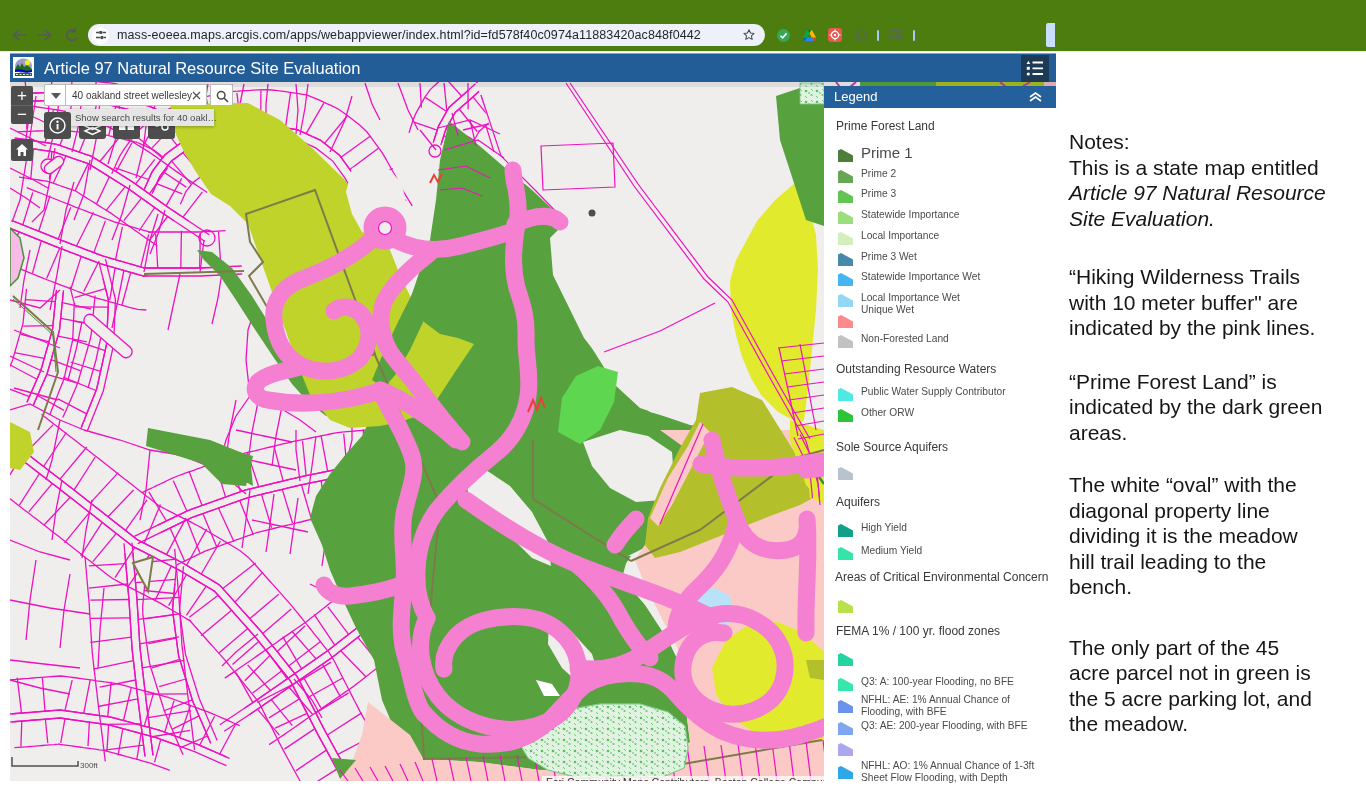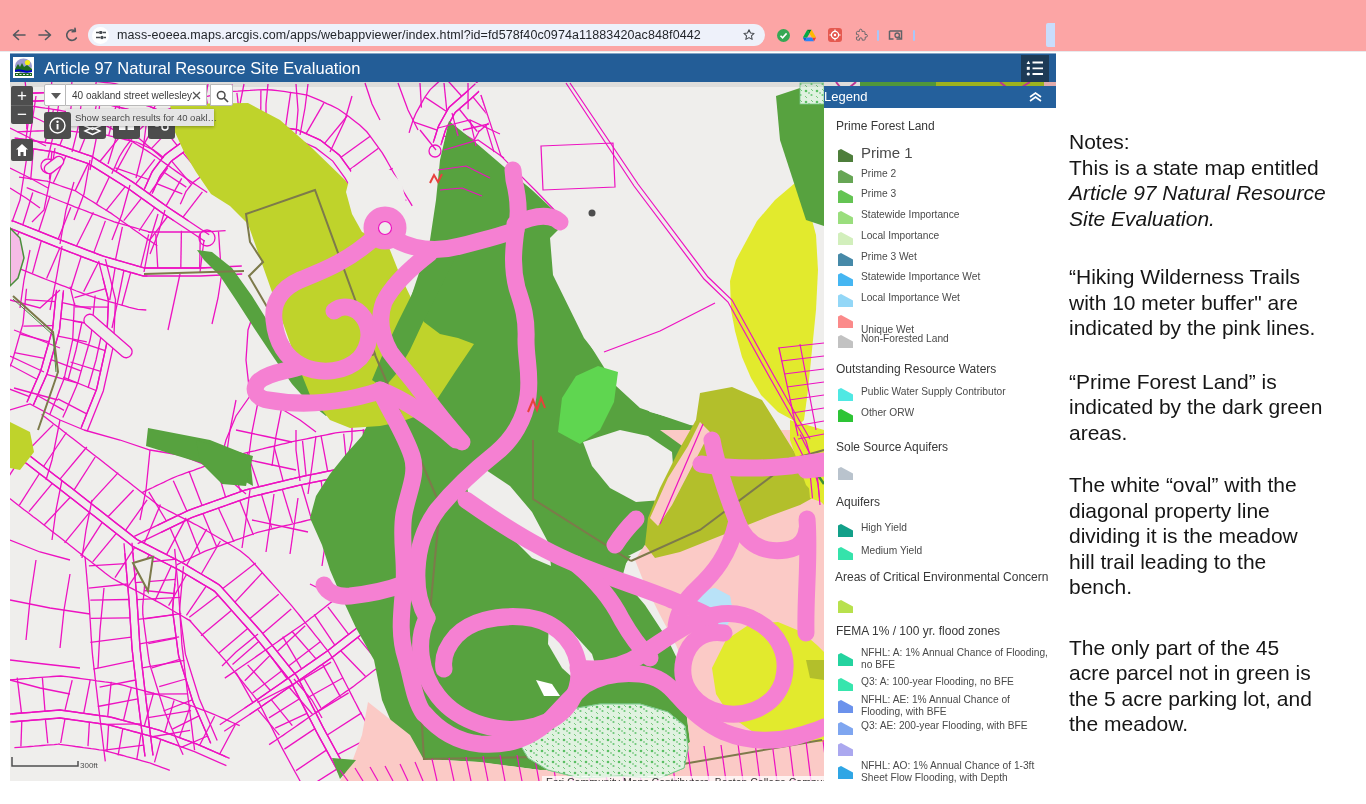--- a/index.html
+++ b/index.html
@@ -1,17 +1,17 @@
 <!DOCTYPE html>
 <html><head><meta charset="utf-8"><style>
 *{margin:0;padding:0;box-sizing:border-box}
 body{width:1366px;height:804px;background:#fff;overflow:hidden;position:relative;font-family:"Liberation Sans",sans-serif}
 .abs{position:absolute}
 </style></head><body>
-<div class="abs" style="left:0;top:0;width:1366px;height:52px;background:#fca5a5;border-bottom:1px solid #e8eaed">
+<div class="abs" style="left:0;top:0;width:1366px;height:52px;background:#4d7c0f;border-bottom:1px solid #e8eaed">
 <svg class="abs" style="left:9px;top:25px" width="110" height="20" viewBox="0 0 110 20">
 <g stroke="#54585e" stroke-width="1.6" fill="none" stroke-linecap="round" stroke-linejoin="round">
 <path d="M16,10 L5,10 M9.5,5.5 L4.5,10 L9.5,14.5"></path>
 <path d="M30,10 L41,10 M36.5,5.5 L41.5,10 L36.5,14.5"></path>
 <path d="M66,6 A5.2,5.2 0 1 0 67.3,13 M66,3.4 l0.4,3 -3.2,0.4"></path>
 </g>
     </svg>
 <div class="abs" style="left:88px;top:24px;width:677px;height:22px;background:#eef1fa;border-radius:11px"></div>
 <div class="abs" style="left:92px;top:26.5px;width:17px;height:17px;background:#fff;border-radius:50%"></div>
 <svg class="abs" style="left:95px;top:29px" width="12" height="12" viewBox="0 0 12 12">
@@ -696,21 +696,21 @@
 <svg style="position:absolute;right:5px;top:6px" width="9" height="9" viewBox="0 0 9 9">
       <path d="M1,1 L8,8 M8,1 L1,8" stroke="#555" stroke-width="1.3"></path>
     </svg></div>
 <div class="abs" style="left:210px;top:84px;width:23px;height:22px;background:#fff;border:1px solid #b9b9b9;border-radius:0 2px 2px 0">
 <svg style="position:absolute;left:5px;top:5px" width="13" height="13" viewBox="0 0 13 13">
       <circle cx="5.2" cy="5.2" r="3.8" fill="none" stroke="#4c4c4c" stroke-width="1.5"></circle>
       <path d="M8,8 L12,12" stroke="#4c4c4c" stroke-width="1.7"></path>
     </svg>
   </div>
 <div class="abs" style="left:824px;top:86px;width:232px;height:695px;background:#fff">
-    <div style="position:absolute;left:0;top:0;width:232px;height:22px;background:#24609c;color:#fff;font-size:13px;line-height:22px;box-sizing:border-box">Legend<svg style="position:absolute;right:14px;top:6px" width="13" height="11" viewBox="0 0 13 11">
+    <div style="position:absolute;left:0;top:0;width:232px;height:22px;background:#24609c;color:#fff;font-size:13px;line-height:22px;padding-left:10px;box-sizing:border-box">Legend<svg style="position:absolute;right:14px;top:6px" width="13" height="11" viewBox="0 0 13 11">
         <path d="M1,5 L6.5,1 L12,5 M1,9 L6.5,5 L12,9" stroke="#fff" stroke-width="1.6" fill="none"></path>
       </svg></div>
 <div style="position:absolute;left:12px;top:33px;font-size:12px;color:#383838;white-space:nowrap">Prime Forest Land</div>
 <svg style="position:absolute;left:14px;top:61px" width="16" height="16">
       <polygon points="0,3.5 3,2 15,8.5 15,15 0,15" fill="#4e7e3b"></polygon>
     </svg>
 <div style="position:absolute;left:37px;top:59px;font-size:15px;line-height:15px;color:#4a4a4a;width:192px">Prime 1</div>
 <svg style="position:absolute;left:14px;top:82px" width="16" height="16">
       <polygon points="0,3.5 3,2 15,8.5 15,15 0,15" fill="#67a655"></polygon>
     </svg>
@@ -735,21 +735,21 @@
       <polygon points="0,3.5 3,2 15,8.5 15,15 0,15" fill="#45b6f2"></polygon>
     </svg>
 <div style="position:absolute;left:37px;top:183px;font-size:10.2px;line-height:15px;color:#4a4a4a;width:192px">Statewide Importance Wet</div>
 <svg style="position:absolute;left:14px;top:206px" width="16" height="16">
       <polygon points="0,3.5 3,2 15,8.5 15,15 0,15" fill="#93d7f7"></polygon>
     </svg>
 <div style="position:absolute;left:37px;top:204px;font-size:10.2px;line-height:15px;color:#4a4a4a;width:192px">Local Importance Wet</div>
 <svg style="position:absolute;left:14px;top:227px" width="16" height="16">
       <polygon points="0,3.5 3,2 15,8.5 15,15 0,15" fill="#fb8a8a"></polygon>
     </svg>
-<div style="position:absolute;left:37px;top:236px;font-size:10.2px;line-height:15px;color:#4a4a4a;width:192px">Unique Wet</div>
+<div style="position:absolute;left:37px;top:216px;font-size:10.2px;line-height:15px;color:#4a4a4a;width:192px">Unique Wet</div>
 <svg style="position:absolute;left:14px;top:247px" width="16" height="16">
       <polygon points="0,3.5 3,2 15,8.5 15,15 0,15" fill="#c2c2c2"></polygon>
     </svg>
 <div style="position:absolute;left:37px;top:245px;font-size:10.2px;line-height:15px;color:#4a4a4a;width:192px">Non-Forested Land</div>
 <div style="position:absolute;left:12px;top:276px;font-size:12px;color:#383838;white-space:nowrap">Outstanding Resource Waters</div>
 <svg style="position:absolute;left:14px;top:300px" width="16" height="16">
       <polygon points="0,3.5 3,2 15,8.5 15,15 0,15" fill="#4fe8e3"></polygon>
     </svg>
 <div style="position:absolute;left:37px;top:298px;font-size:10.2px;line-height:15px;color:#4a4a4a;width:192px">Public Water Supply Contributor</div>
 <svg style="position:absolute;left:14px;top:321px" width="16" height="16">
@@ -772,21 +772,20 @@
 <div style="position:absolute;left:37px;top:457px;font-size:10.2px;line-height:15px;color:#4a4a4a;width:192px">Medium Yield</div>
 <div style="position:absolute;left:11px;top:484px;font-size:12px;color:#383838;white-space:nowrap">Areas of Critical Environmental Concern</div>
 <svg style="position:absolute;left:14px;top:512px" width="16" height="16">
       <polygon points="0,3.5 3,2 15,8.5 15,15 0,15" fill="#b8e14d"></polygon>
     </svg>
 <div style="position:absolute;left:37px;top:510px;font-size:10.2px;line-height:15px;color:#4a4a4a;width:192px"></div>
 <div style="position:absolute;left:12px;top:538px;font-size:12px;color:#383838;white-space:nowrap">FEMA 1% / 100 yr. flood zones</div>
 <svg style="position:absolute;left:14px;top:565px" width="16" height="16">
       <polygon points="0,3.5 3,2 15,8.5 15,15 0,15" fill="#24d39f"></polygon>
     </svg>
-<div style="position:absolute;left:37px;top:561px;font-size:10.2px;line-height:12px;color:#4a4a4a;width:192px">NFHL: A: 1% Annual Chance of Flooding, no BFE</div>
 <svg style="position:absolute;left:14px;top:590px" width="16" height="16">
       <polygon points="0,3.5 3,2 15,8.5 15,15 0,15" fill="#37e5ad"></polygon>
     </svg>
 <div style="position:absolute;left:37px;top:588px;font-size:10.2px;line-height:15px;color:#4a4a4a;width:192px">Q3: A: 100-year Flooding, no BFE</div>
 <svg style="position:absolute;left:14px;top:612px" width="16" height="16">
       <polygon points="0,3.5 3,2 15,8.5 15,15 0,15" fill="#6b92ec"></polygon>
     </svg>
 <div style="position:absolute;left:37px;top:608px;font-size:10.2px;line-height:12px;color:#4a4a4a;width:192px">NFHL: AE: 1% Annual Chance of Flooding, with BFE</div>
 <svg style="position:absolute;left:14px;top:634px" width="16" height="16">
       <polygon points="0,3.5 3,2 15,8.5 15,15 0,15" fill="#7fa6f0"></polygon>

